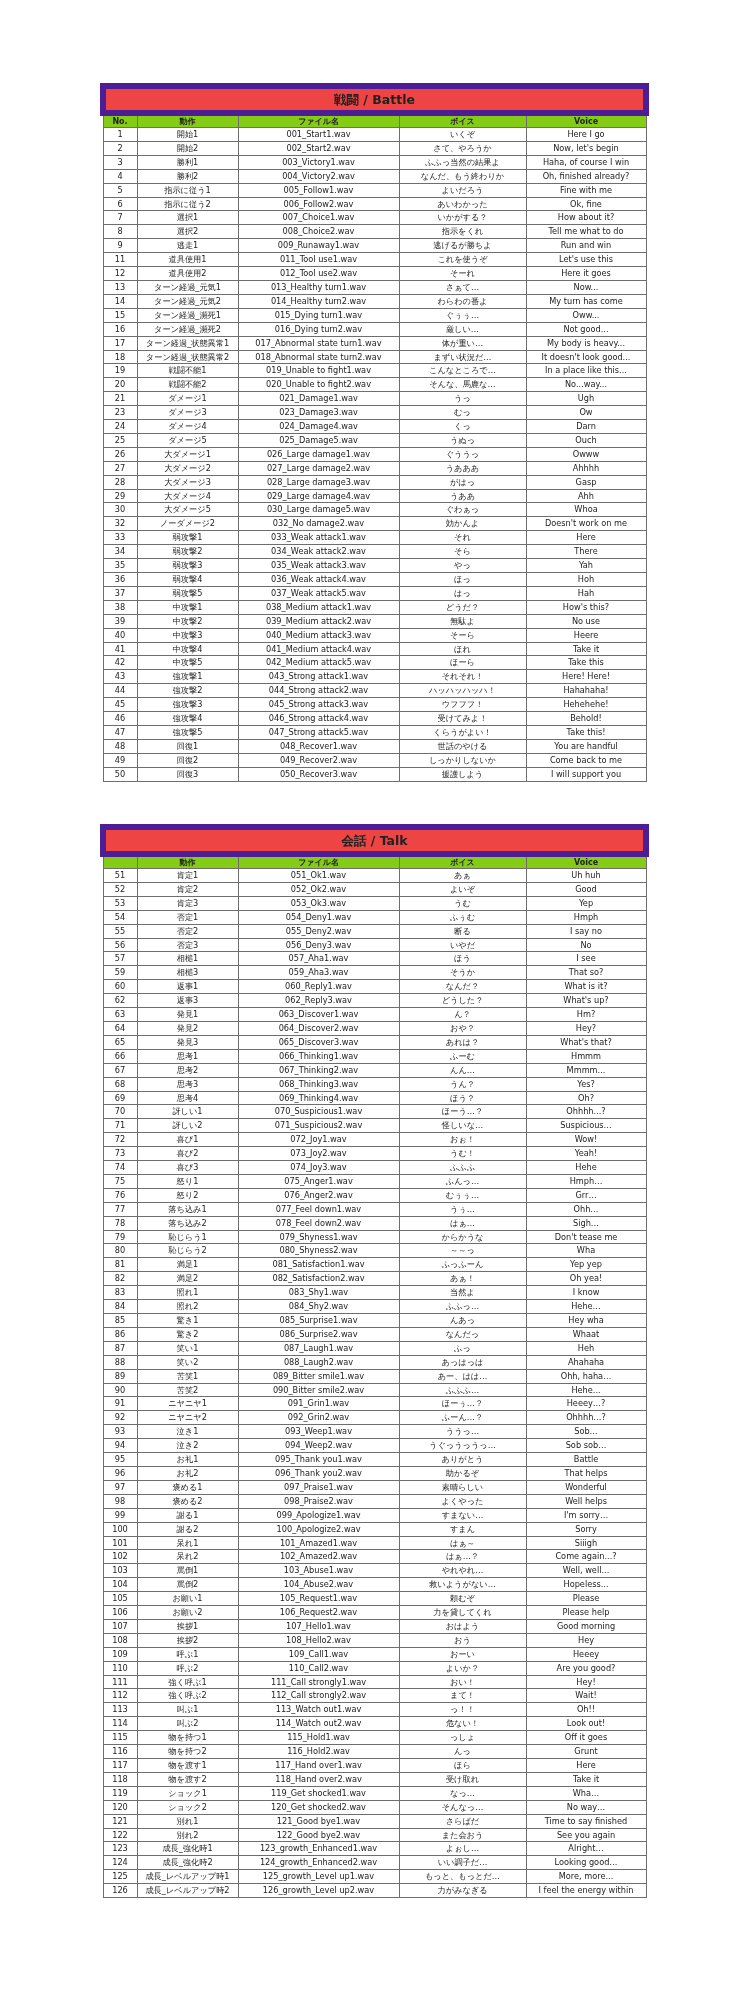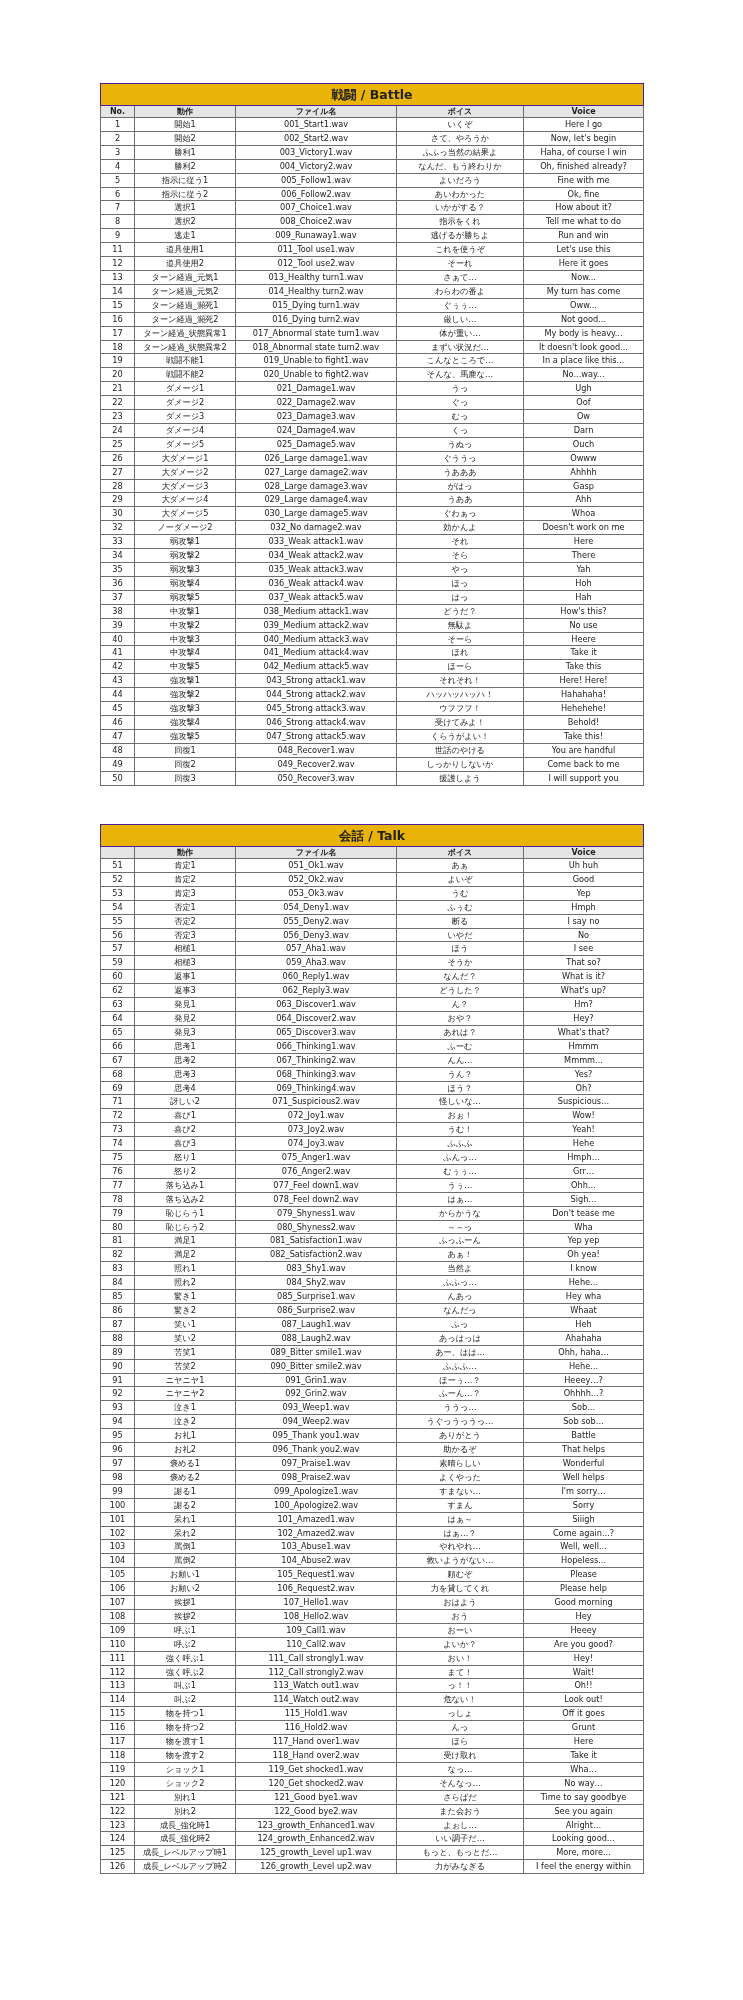--- a/index.html
+++ b/index.html
@@ -1,20 +1,20 @@
 <!DOCTYPE html>
 <html><head>
 <meta charset="utf-8">
 <style>
   html, body { margin: 0; padding: 0; background: #ffffff; }
   body { width: 743px; height: 2000px; position: relative; font-family: "DejaVu Sans", "Liberation Sans", sans-serif; color: #222; }
   .tbl { position: absolute; left: 100px; width: 543px; border-collapse: collapse; table-layout: fixed; font-size: 8.2px; }
   .tbl td, .tbl th { border: 1px solid #6e6e6e; text-align: center; padding: 0; height: 12.9px; line-height: 12.9px; white-space: nowrap; overflow: hidden; }
-  .tbl th { background: #e5e5e5; font-weight: bold; }
-  .tbl th.title { height: 21px; line-height: 21px; font-size: 12.5px; font-weight: bold; background: #eab308; border: 1px solid #4c1d95; }
+  .tbl th { background: #84cc16; font-weight: bold; }
+  .tbl th.title { height: 21px; line-height: 21px; font-size: 12.5px; font-weight: bold; background: #ef4444; border: 6px solid #4c1d95; }
   .tbl tr.hdr th { height: 11px; line-height: 11px; font-size: 8px; }
   #battle { top: 83px; }
   #talk { top: 824px; }
   col.c-no { width: 34px; } col.c-act { width: 101px; } col.c-file { width: 161px; } col.c-jp { width: 127px; } col.c-en { width: 120px; }
   .tbl { border: 1.5px solid #555; }
 </style>
 </head>
 <body>
 
 <table class="tbl" id="battle">
@@ -172,27 +172,20 @@
         <td>No...way...</td>
       </tr>
       <tr>
         <td>21</td>
         <td>ダメージ1</td>
         <td>021_Damage1.wav</td>
         <td>うっ</td>
         <td>Ugh</td>
       </tr>
       <tr>
-        <td>22</td>
-        <td>ダメージ2</td>
-        <td>022_Damage2.wav</td>
-        <td>ぐっ</td>
-        <td>Oof</td>
-      </tr>
-      <tr>
         <td>23</td>
         <td>ダメージ3</td>
         <td>023_Damage3.wav</td>
         <td>むっ</td>
         <td>Ow</td>
       </tr>
       <tr>
         <td>24</td>
         <td>ダメージ4</td>
         <td>024_Damage4.wav</td>
@@ -511,20 +504,27 @@
         <td>Yes?</td>
       </tr>
       <tr>
         <td>69</td>
         <td>思考4</td>
         <td>069_Thinking4.wav</td>
         <td>ほう？</td>
         <td>Oh?</td>
       </tr>
       <tr>
+        <td>70</td>
+        <td>訝しい1</td>
+        <td>070_Suspicious1.wav</td>
+        <td>ほーう…？</td>
+        <td>Ohhhh...?</td>
+      </tr>
+      <tr>
         <td>71</td>
         <td>訝しい2</td>
         <td>071_Suspicious2.wav</td>
         <td>怪しいな…</td>
         <td>Suspicious…</td>
       </tr>
       <tr>
         <td>72</td>
         <td>喜び1</td>
         <td>072_Joy1.wav</td>
@@ -865,21 +865,21 @@
         <td>ショック2</td>
         <td>120_Get shocked2.wav</td>
         <td>そんなっ…</td>
         <td>No way…</td>
       </tr>
       <tr>
         <td>121</td>
         <td>別れ1</td>
         <td>121_Good bye1.wav</td>
         <td>さらばだ</td>
-        <td>Time to say goodbye</td>
+        <td>Time to say finished</td>
       </tr>
       <tr>
         <td>122</td>
         <td>別れ2</td>
         <td>122_Good bye2.wav</td>
         <td>また会おう</td>
         <td>See you again</td>
       </tr>
       <tr>
         <td>123</td>

